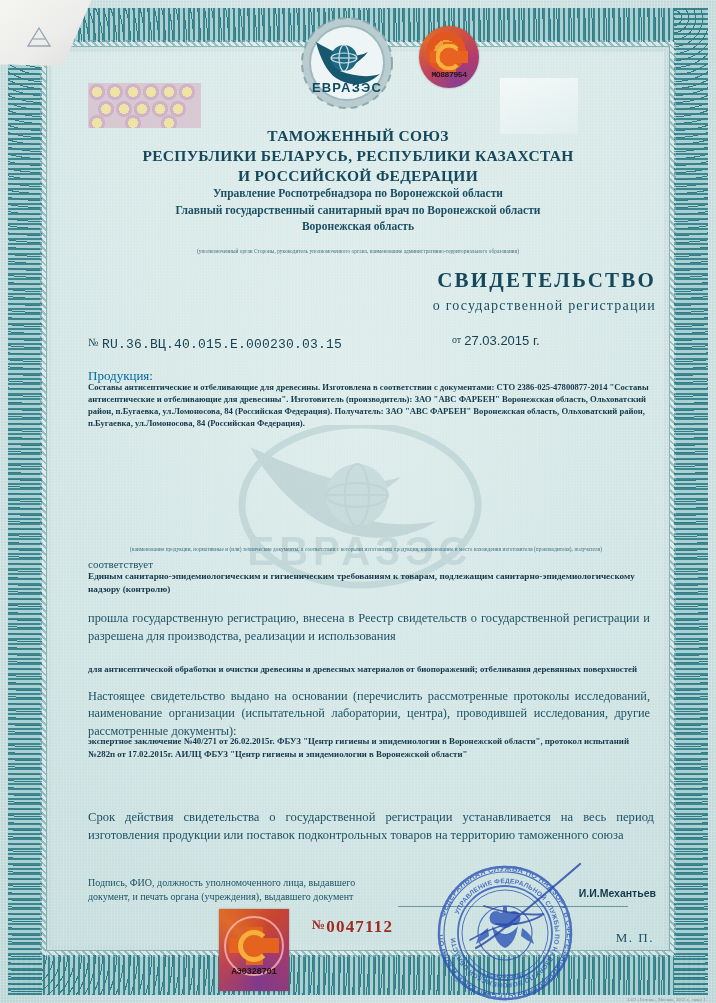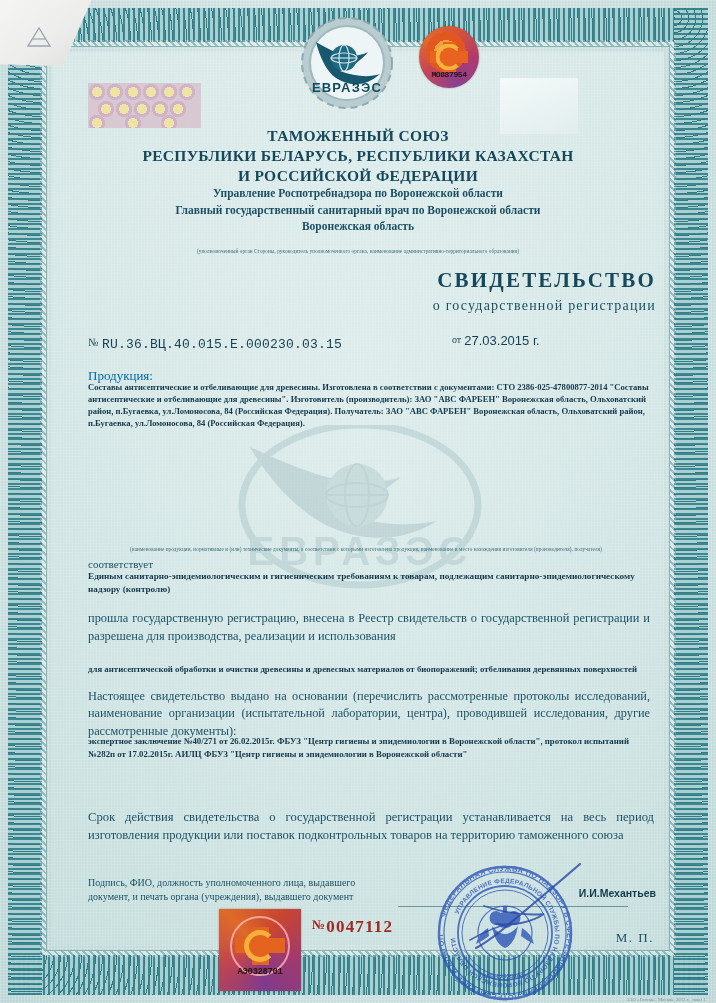--- a/index.html
+++ b/index.html
@@ -171,21 +171,21 @@
     width: 19px; height: 19px;
     border: 4px solid #f6b33e;
     border-radius: 50%;
     border-right-color: transparent;
   }
 
   
   .hologram-bottom {
     position: absolute;
     left: 219px; top: 909px;
-    width: 82px; height: 82px;
+    width: 70px; height: 82px;
     background:
       conic-gradient(from 30deg, #c9452f, #a33a6d, #7f3a8c, #bf4450, #de6a28, #c9452f);
     overflow: hidden;
     box-shadow: 0 0 2px rgba(0,0,0,.3);
   }
   .hologram-bottom .ring {
     position: absolute;
     left: 50%; top: 45%;
     transform: translate(-50%,-50%);
     width: 56px; height: 56px;

